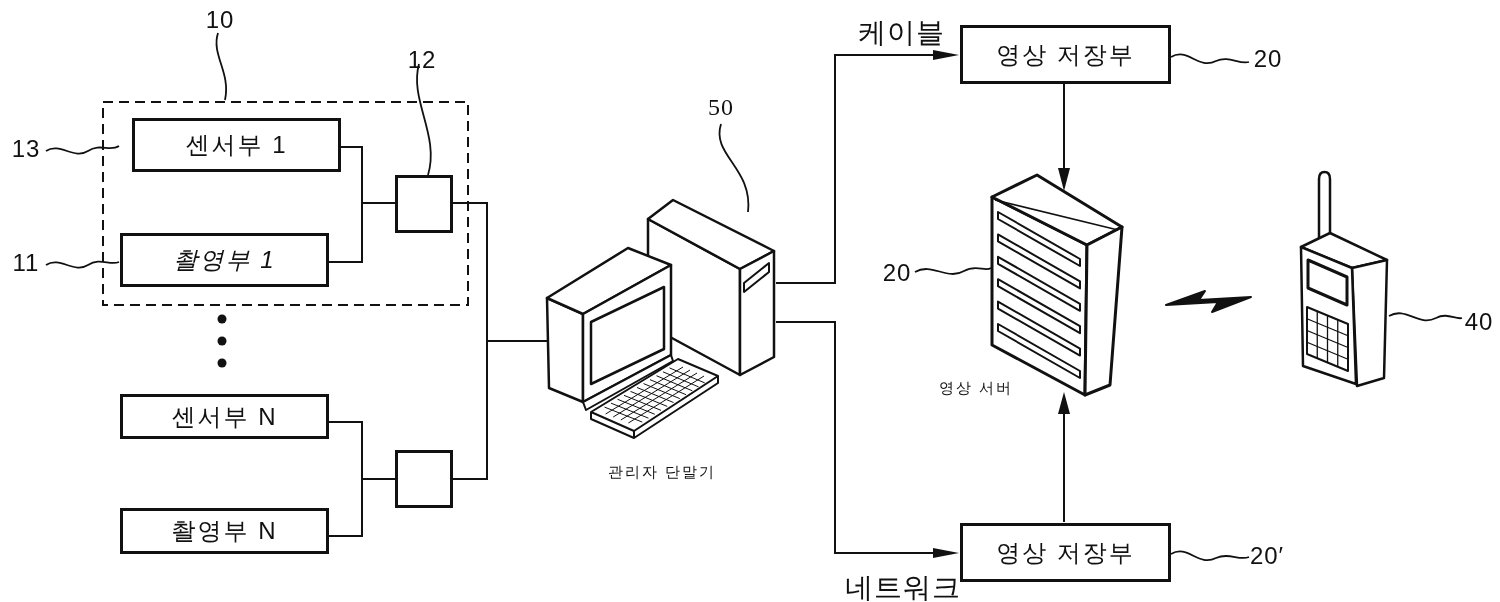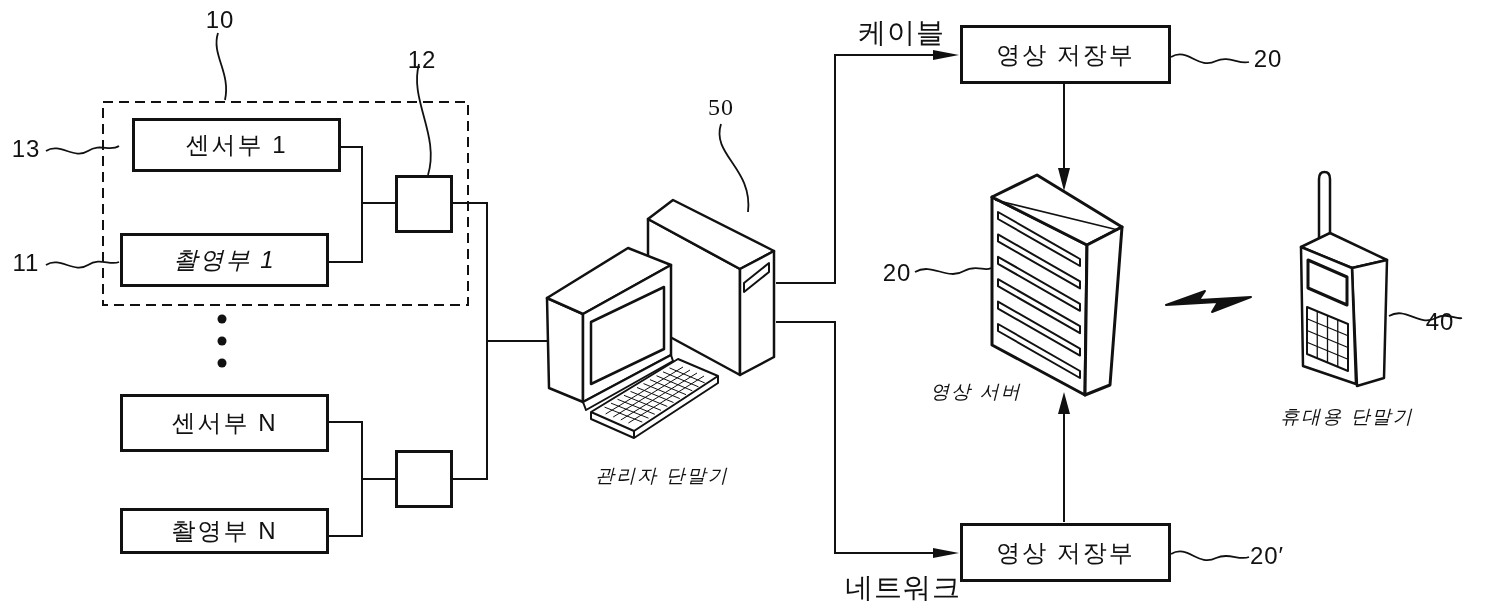--- a/index.html
+++ b/index.html
@@ -5,21 +5,21 @@
   html,body{margin:0;padding:0;background:#ffffff;}
   body{width:1500px;height:602px;overflow:hidden;position:relative;
        font-family:"Liberation Sans","DejaVu Sans",sans-serif;color:#111;}
   #canvas{position:absolute;left:0;top:0;width:1500px;height:602px;background:#fff;}
   #wires{position:absolute;left:0;top:0;z-index:1;}
   .box{position:absolute;box-sizing:border-box;border:3px solid #111;background:#fff;
        display:flex;align-items:center;justify-content:center;z-index:2;
        font-size:24px;letter-spacing:2px;white-space:nowrap;}
   .sq{position:absolute;box-sizing:border-box;border:3px solid #111;background:#fff;z-index:2;}
   .ref{position:absolute;z-index:3;font-size:24px;letter-spacing:1px;transform:translate(-50%,0);white-space:nowrap;}
-  .cap{position:absolute;z-index:3;font-size:19px;letter-spacing:2px;transform:translate(-50%,0);white-space:nowrap;font-style:italic;}
+  .cap{position:absolute;z-index:3;font-size:15px;letter-spacing:2px;transform:translate(-50%,0);white-space:nowrap;}
   .lbl{position:absolute;z-index:3;font-size:28px;letter-spacing:1px;white-space:nowrap;}
 </style>
 </head>
 <body>
 
 <div id="canvas">
 
   <svg id="wires" width="1500" height="602" viewBox="0 0 1500 602">
 
     <rect x="103" y="102" width="365" height="203" fill="none" stroke="#111" stroke-width="2" stroke-dasharray="10 6"></rect>
@@ -130,21 +130,21 @@
         </g>
     </g>
   </svg>
 
   <div class="box" style="left:132px;top:118px;width:209px;height:54px;">
     <span>센서부 1</span>
     </div>
   <div class="box" style="left:120px;top:233px;width:209px;height:54px;font-style:italic;">
     <span>촬영부 1</span>
     </div>
-  <div class="box" style="left:120px;top:394px;width:209px;height:58px;">
+  <div class="box" style="left:120px;top:394px;width:209px;height:45px;">
     <span>센서부 N</span>
     </div>
   <div class="box" style="left:120px;top:508px;width:209px;height:46px;">
     <span>촬영부 N</span>
     </div>
 
   <div class="sq" style="left:395px;top:175px;width:58px;height:58px;"></div>
   <div class="sq" style="left:395px;top:450px;width:58px;height:58px;"></div>
 
   <div class="box" style="left:960px;top:25px;width:211px;height:59px;">
@@ -154,22 +154,21 @@
     <span>영상 저장부</span>
     </div>
 
   <div class="ref" style="left:220px;top:6px;">10</div>
   <div class="ref" style="left:422px;top:38px;margin-top:8px;">12</div>
   <div class="ref" style="left:26px;top:135px;">13</div>
   <div class="ref" style="left:26px;top:249px;">11</div>
   <div class="ref" style="left:721px;top:94px;font-family:Liberation Serif, serif;">50</div>
   <div class="ref" style="left:1268px;top:45px;">20</div>
   <div class="ref" style="left:897px;top:259px;">20</div>
-  <div class="ref" style="left:1440px;top:308px;">40</div>
+  <div class="ref" style="left:1479px;top:308px;">40</div>
   <div class="ref" style="left:1267px;top:542px;">20′</div>
 
   <div class="lbl" style="left:858px;top:14px;">케이블</div>
   <div class="lbl" style="left:845px;top:569px;">네트워크</div>
 
   <div class="cap" style="left:662px;top:443px;margin-top:20px;">관리자 단말기</div>
   <div class="cap" style="left:976px;top:379px;">영상 서버</div>
-  <div class="cap" style="left:1347px;top:404px;">휴대용 단말기</div>
 </div>
 
 </body></html>

